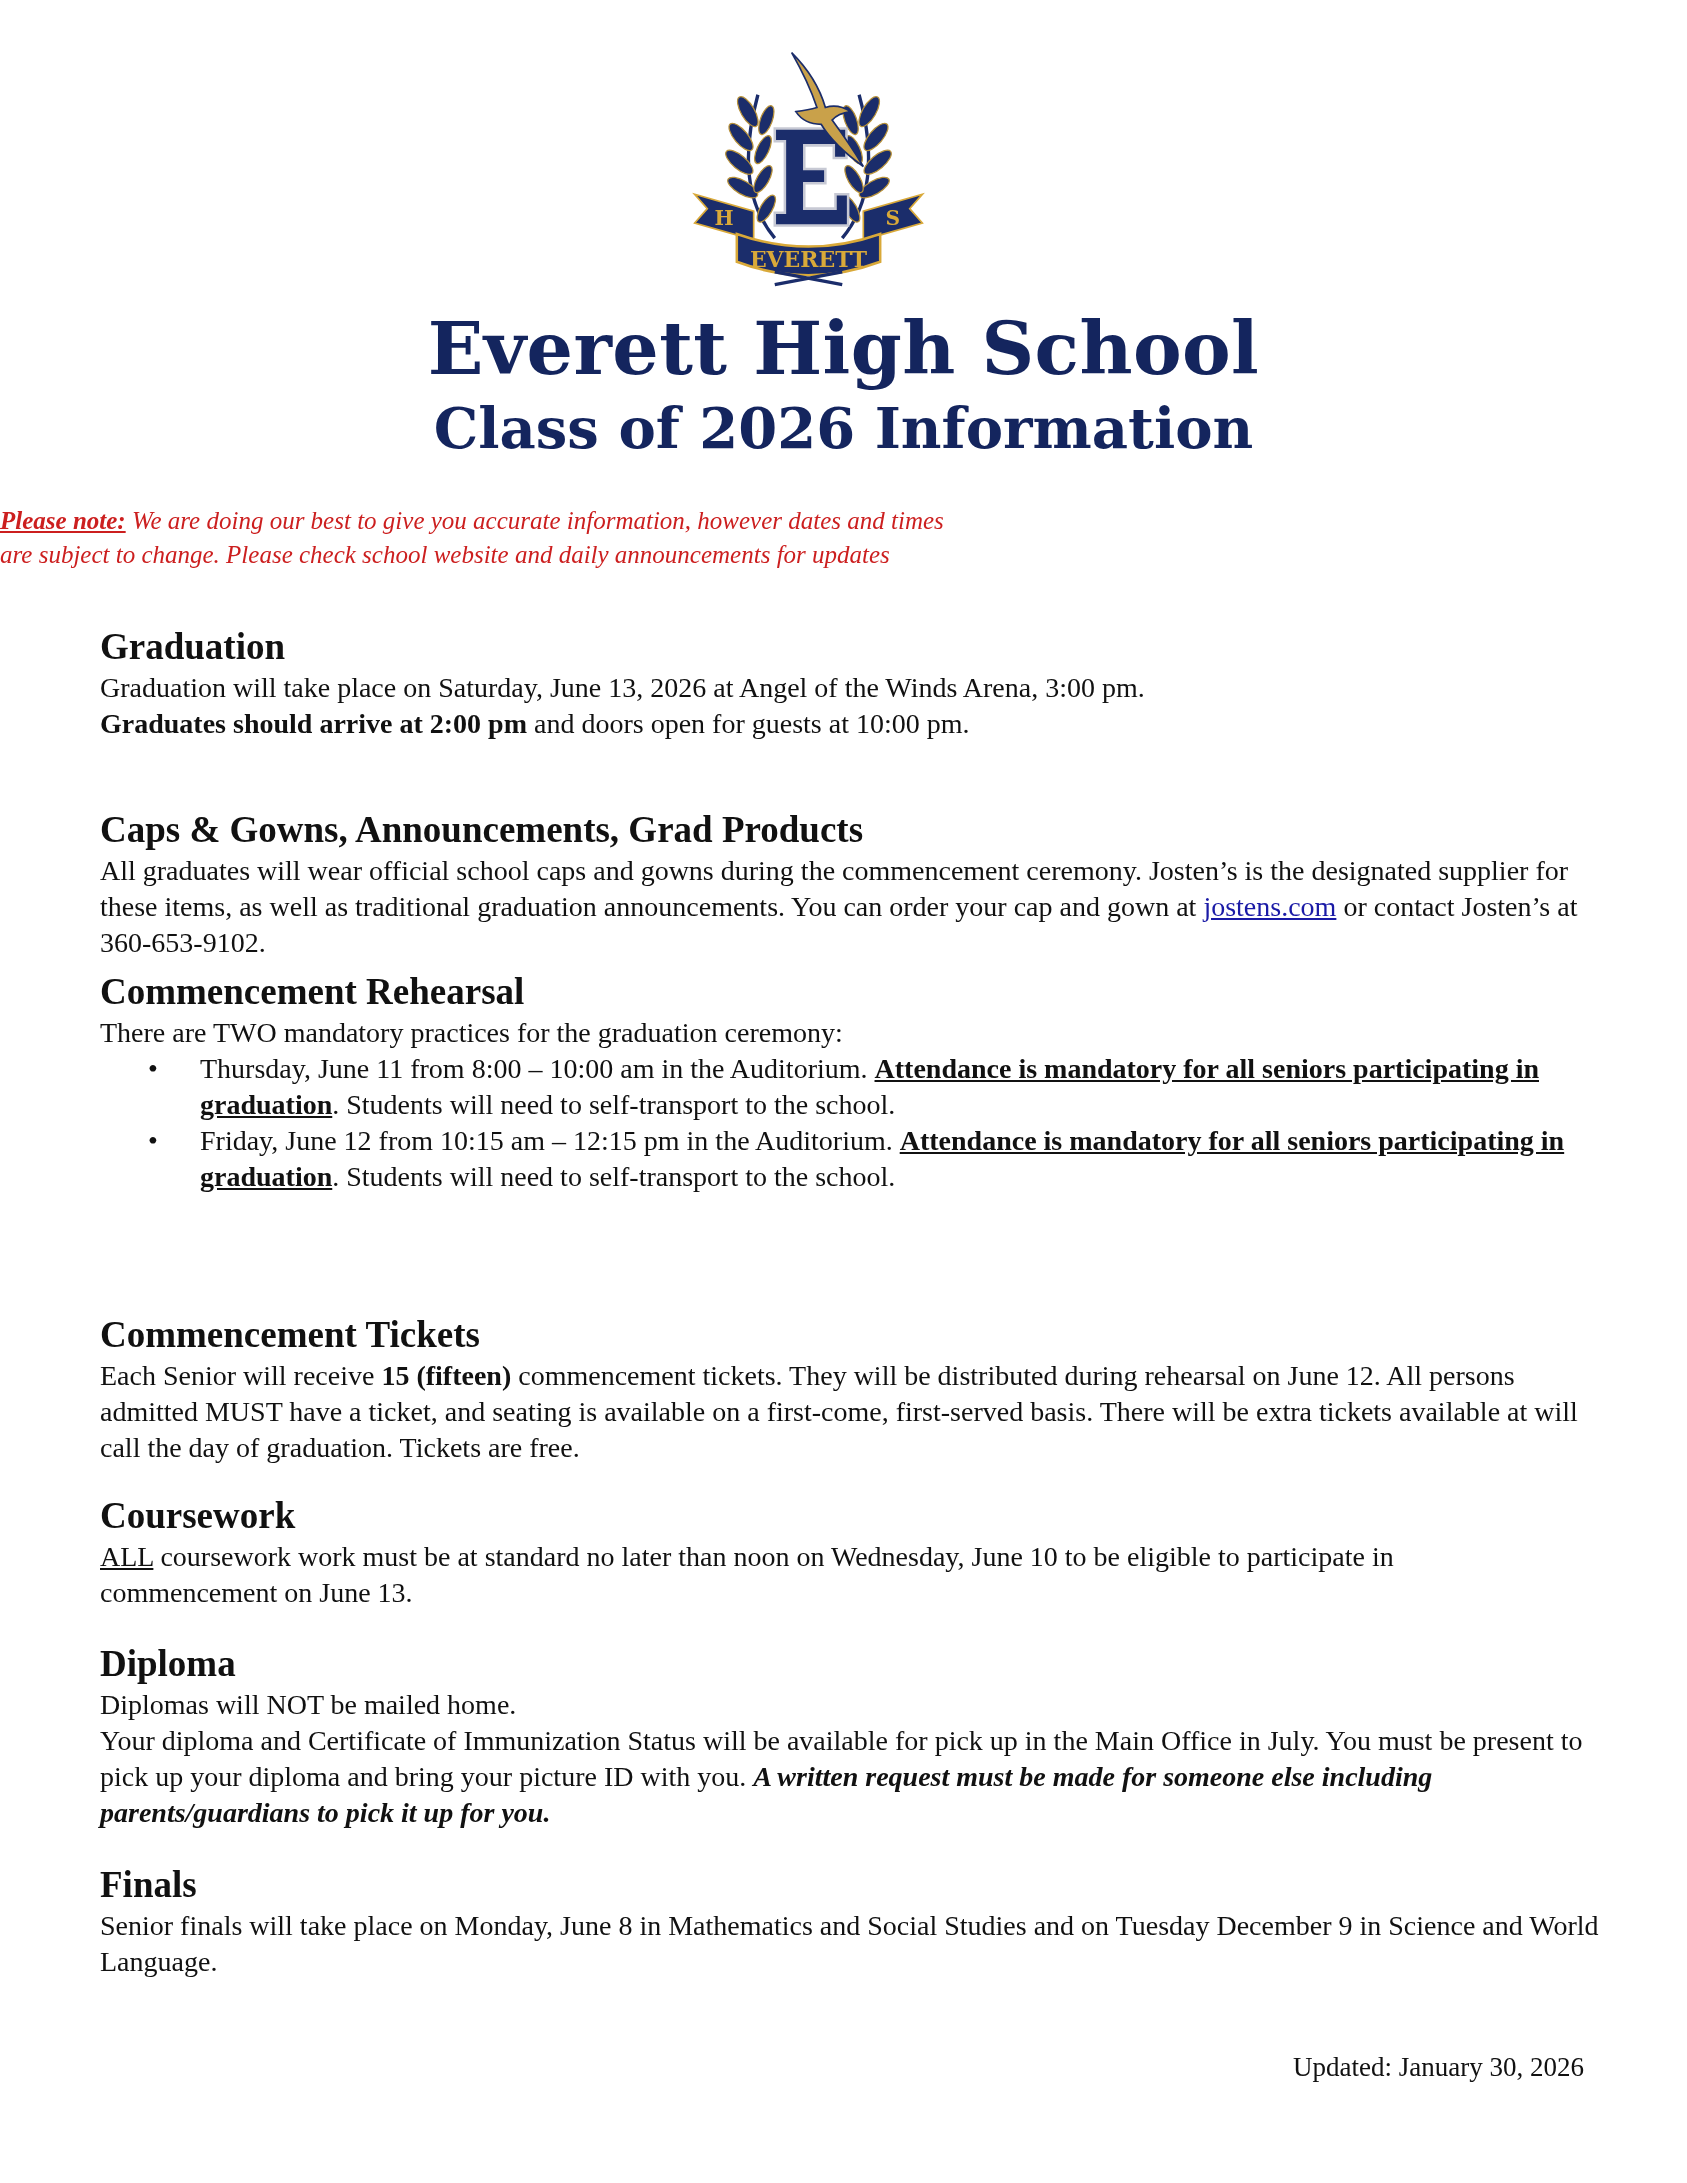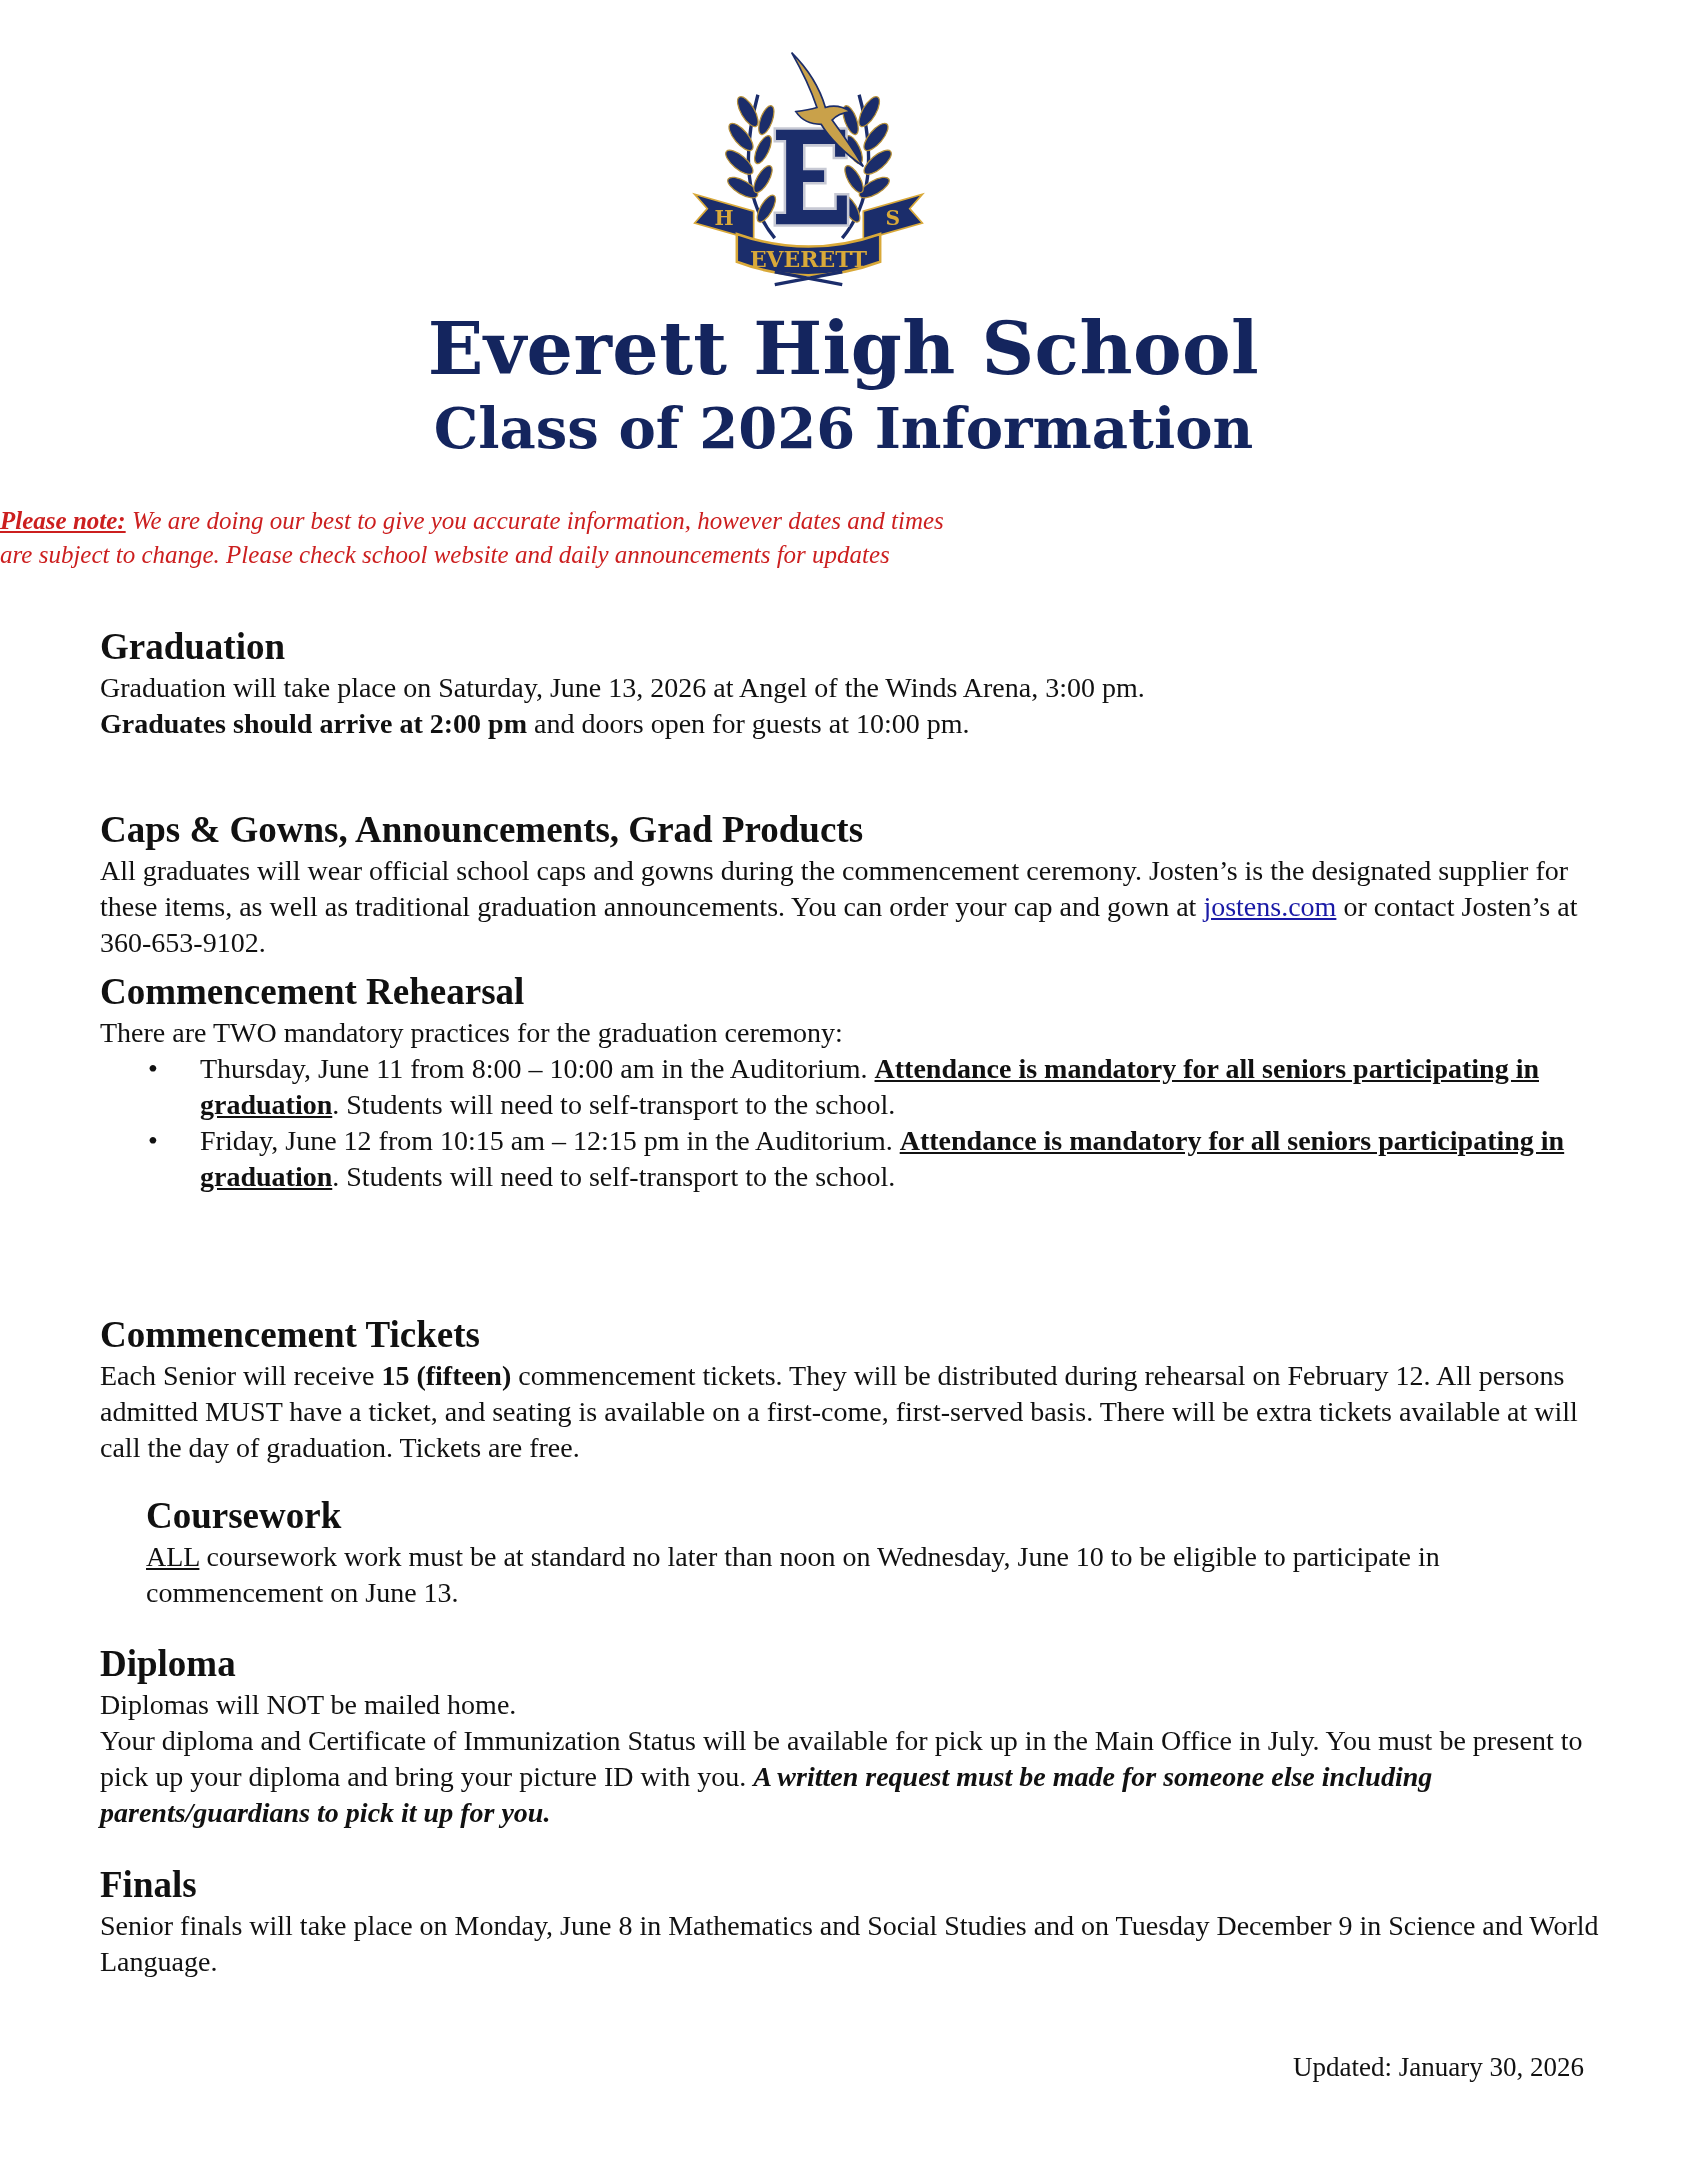--- a/index.html
+++ b/index.html
@@ -102,24 +102,24 @@
       </li>
       <li style="width:1417px;">
         <span class="bullet">•</span>
         <span>Friday, June 12 from 10:15 am – 12:15 pm in the Auditorium. </span><span class="b u">Attendance is mandatory for all seniors participating in graduation</span><span>.  Students will need to self-transport to the school.</span>
       </li>
     </ul>
   </div>
 
   <div class="section" style="top:1311px;">
     <h2>Commencement Tickets</h2>
-    <p style="width:1497px;"><span>Each Senior will receive </span><span class="b">15 (fifteen)</span><span> commencement tickets. They will be distributed during rehearsal on February 12.  All persons admitted MUST have a ticket, and seating is available on a first-come, first-served basis.  There will be extra tickets available at will call the day of graduation.  Tickets are free.</span></p>
+    <p style="width:1497px;"><span>Each Senior will receive </span><span class="b">15 (fifteen)</span><span> commencement tickets. They will be distributed during rehearsal on June 12.  All persons admitted MUST have a ticket, and seating is available on a first-come, first-served basis.  There will be extra tickets available at will call the day of graduation.  Tickets are free.</span></p>
   </div>
 
-  <div class="section" style="top:1492px;margin-left:46px;">
+  <div class="section" style="top:1492px;">
     <h2>Coursework</h2>
     <p style="width:1468px;"><span class="u">ALL</span><span> coursework work must be at standard no later than noon on Wednesday, June 10 to be eligible to participate in commencement on June 13.</span></p>
   </div>
 
   <div class="section" style="top:1640px;">
     <h2>Diploma</h2>
     <p>Diplomas will NOT be mailed home.</p>
     <p style="width:1485px;"><span>Your diploma and Certificate of Immunization Status will be available for pick up in the Main Office in July. You must be present to pick up your diploma and bring your picture ID with you.  </span><span class="bi">A written request must be made for someone else including parents/guardians to pick it up for you.</span></p>
   </div>
 

